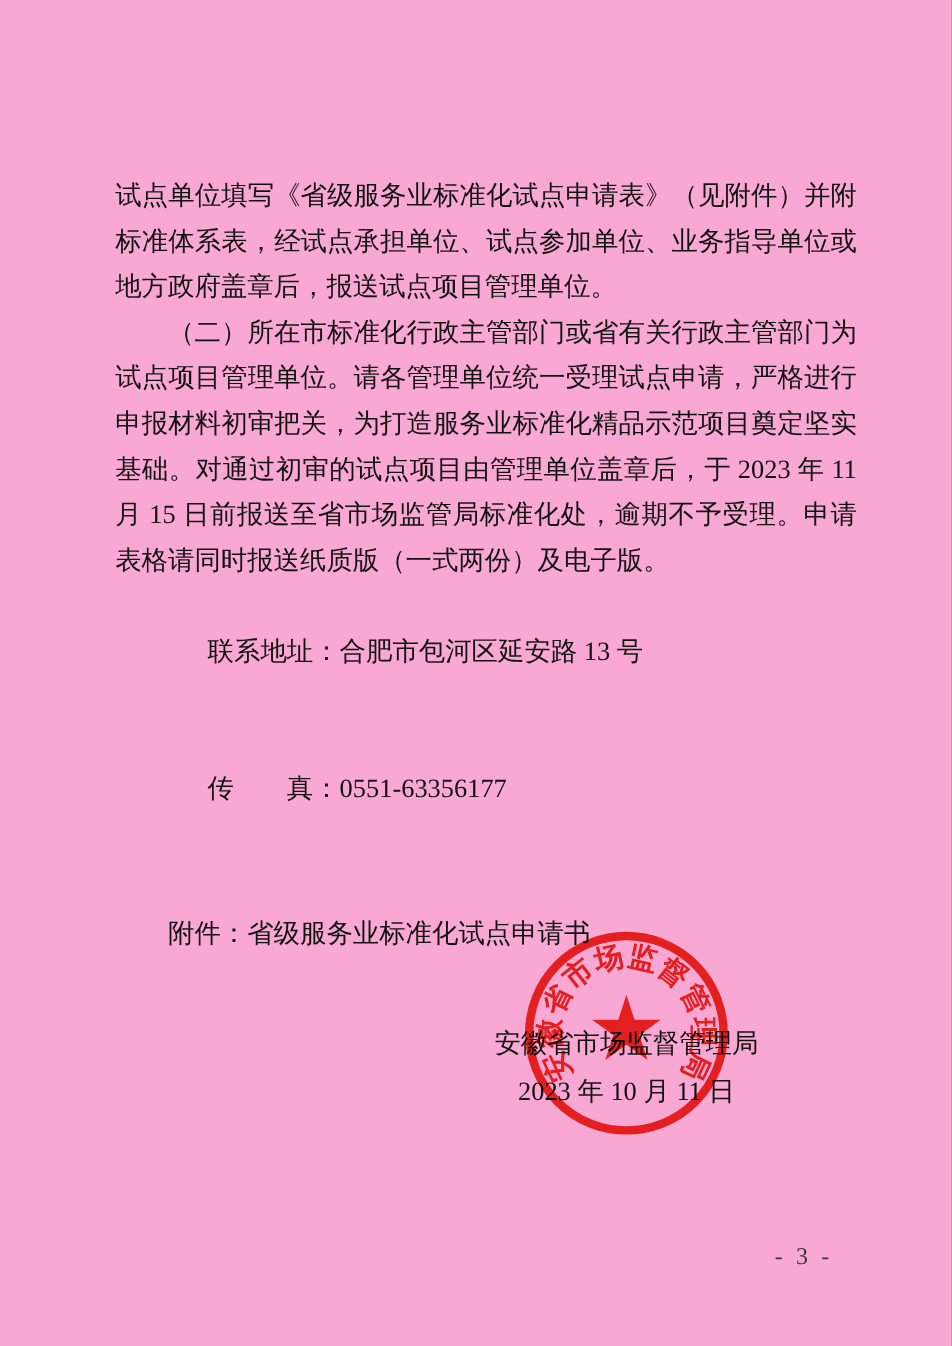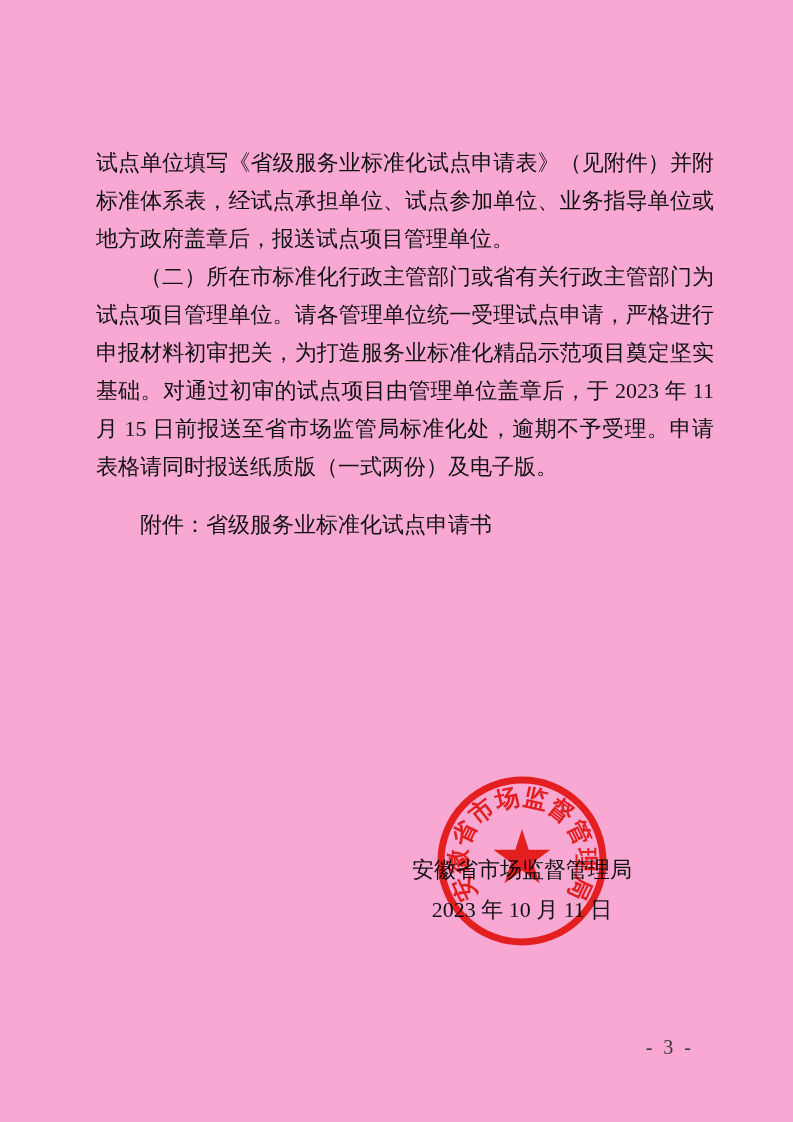--- a/index.html
+++ b/index.html
@@ -31,21 +31,21 @@
   }
   .para.indented {
     text-indent: 44px;
   }
   .contact-row {
     padding-left: 44px;
     white-space: pre-wrap;
   }
   .attachment-line {
     padding-left: 44px;
-    margin-top: 20px;
+    margin-top: 45px;
   }
   .signature-block {
     position: absolute;
     left: 312px;
     top: 850px;
     width: 420px;
     text-align: center;
     font-size: 22px;
     line-height: 40px;
     color: #111111;
@@ -79,23 +79,29 @@
 <body>
 
 <div class="page">
 
   <div class="content">
     <p class="para">试点单位填写《省级服务业标准化试点申请表》（见附件）并附标准体系表，经试点承担单位、试点参加单位、业务指导单位或地方政府盖章后，报送试点项目管理单位。</p>
 
     <p class="para indented">（二）所在市标准化行政主管部门或省有关行政主管部门为试点项目管理单位。请各管理单位统一受理试点申请，严格进行申报材料初审把关，为打造服务业标准化精品示范项目奠定坚实基础。对通过初审的试点项目由管理单位盖章后，于 2023 年 11 月 15 日前报送至省市场监管局标准化处，逾期不予受理。申请表格请同时报送纸质版（一式两份）及电子版。</p>
 
 
+    <div class="contact-row">
+      <span>联系地址：</span><span>合肥市包河区延安路 13 号</span>
+    </div>
 
 
 
+    <div class="contact-row">
+      <span>传　　真：</span><span>0551-63356177</span>
+    </div>
 
     <div class="attachment-line">附件：省级服务业标准化试点申请书</div>
   </div>
 
   <div class="signature-block">
     <div>安徽省市场监督管理局</div>
     <div>2023 年 10 月 11 日</div>
   </div>
 
   <svg class="seal" viewBox="0 0 178 178" xmlns="http://www.w3.org/2000/svg">

